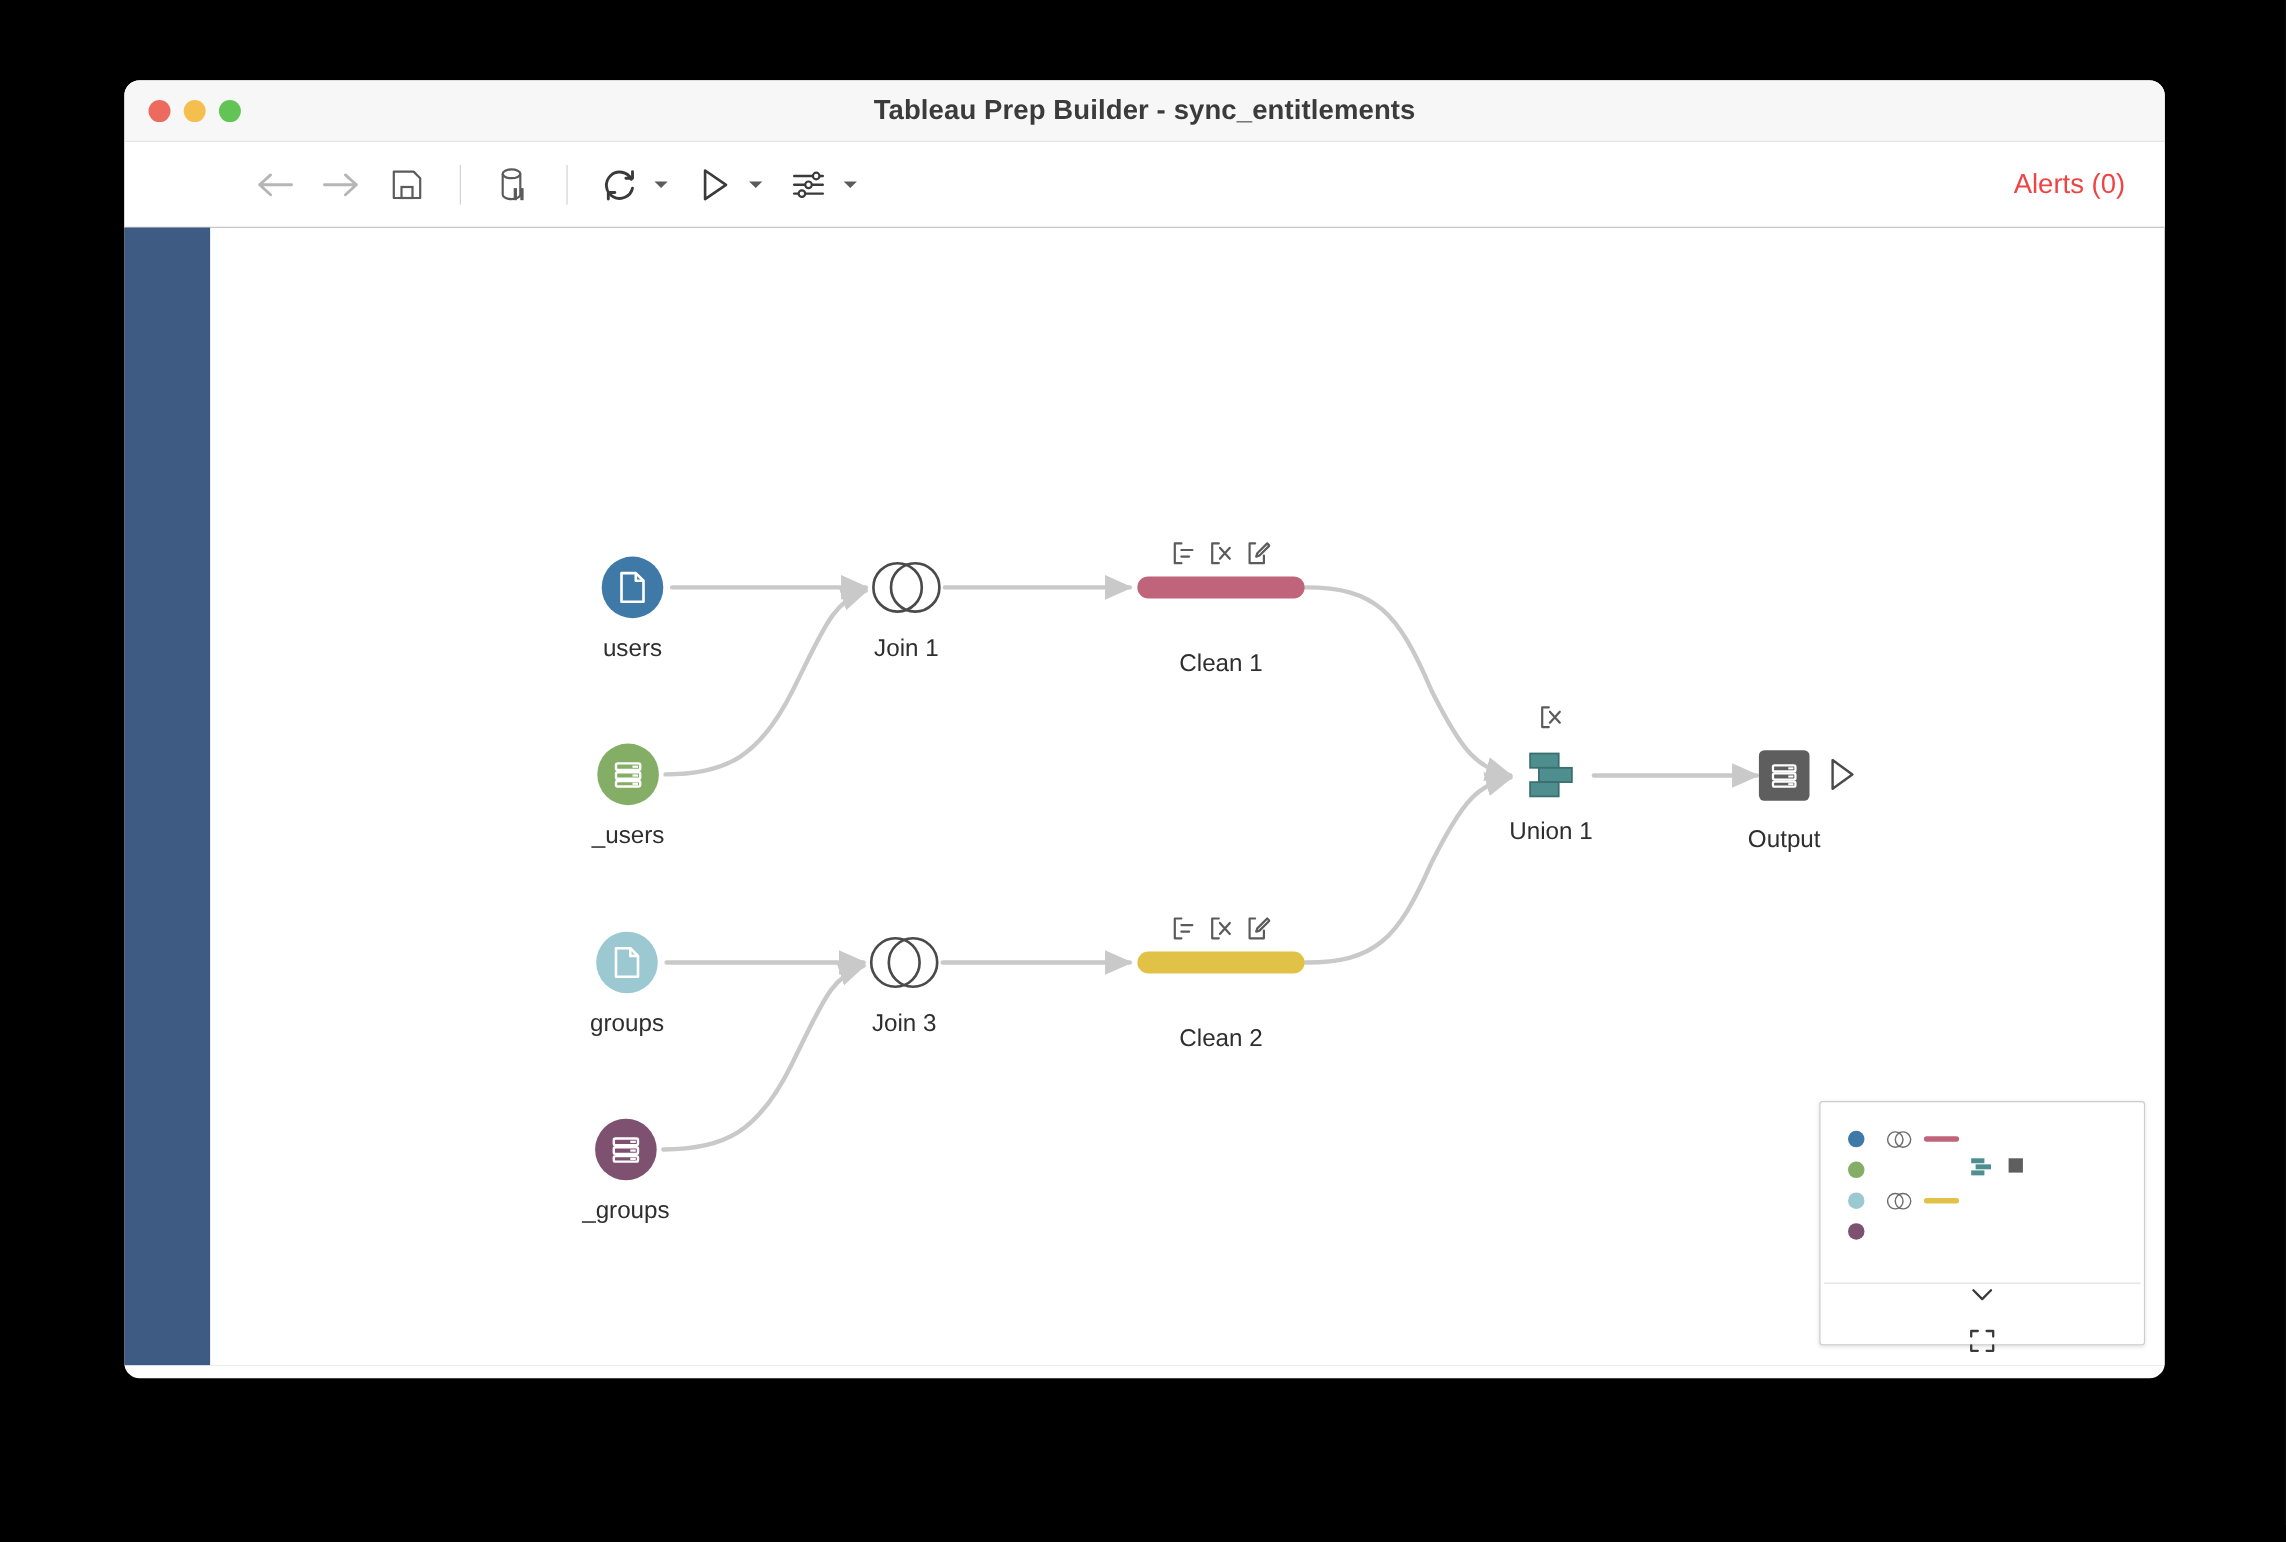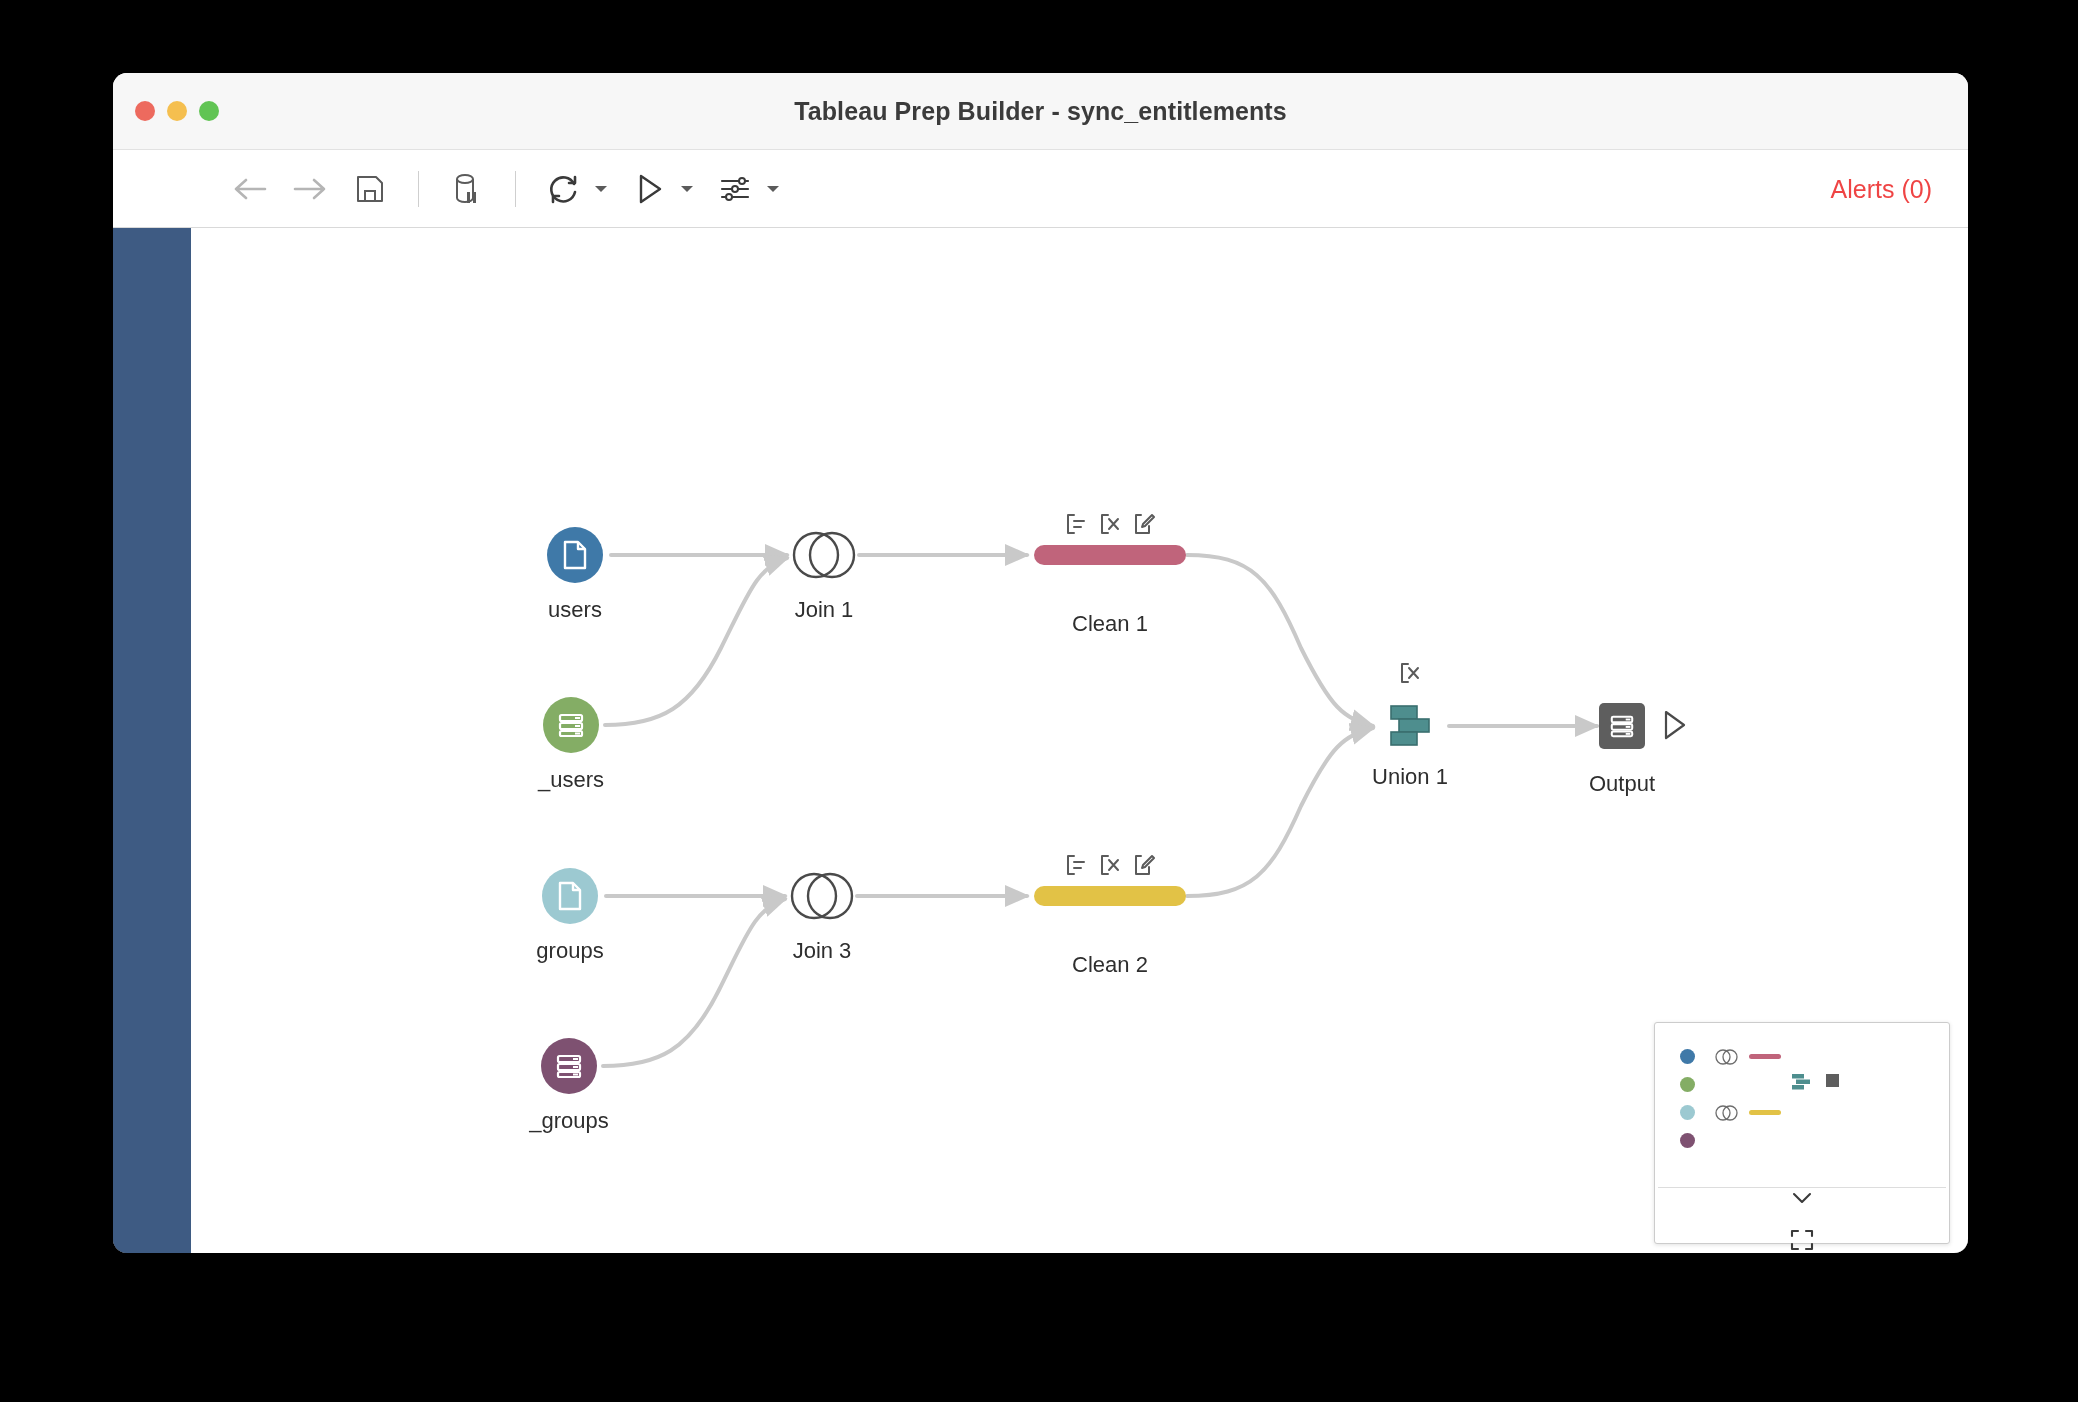--- a/index.html
+++ b/index.html
@@ -14,21 +14,21 @@
     left: 113px; top: 73px;
     width: 1855px; height: 1180px;
     background: #ffffff;
     border-radius: 14px;
     overflow: hidden;
     box-shadow: 0 2px 14px rgba(0,0,0,0.35);
   }
   
   .titlebar {
     position: relative;
-    height: 77px;
+    height: 56px;
     background: #f7f7f7;
     border-bottom: 1px solid #e2e2e2;
     display: flex;
     align-items: center;
   }
   .traffic {
     position: absolute; left: 22px; top: 50%;
     transform: translateY(-50%);
     display: flex; gap: 12px;
   }

